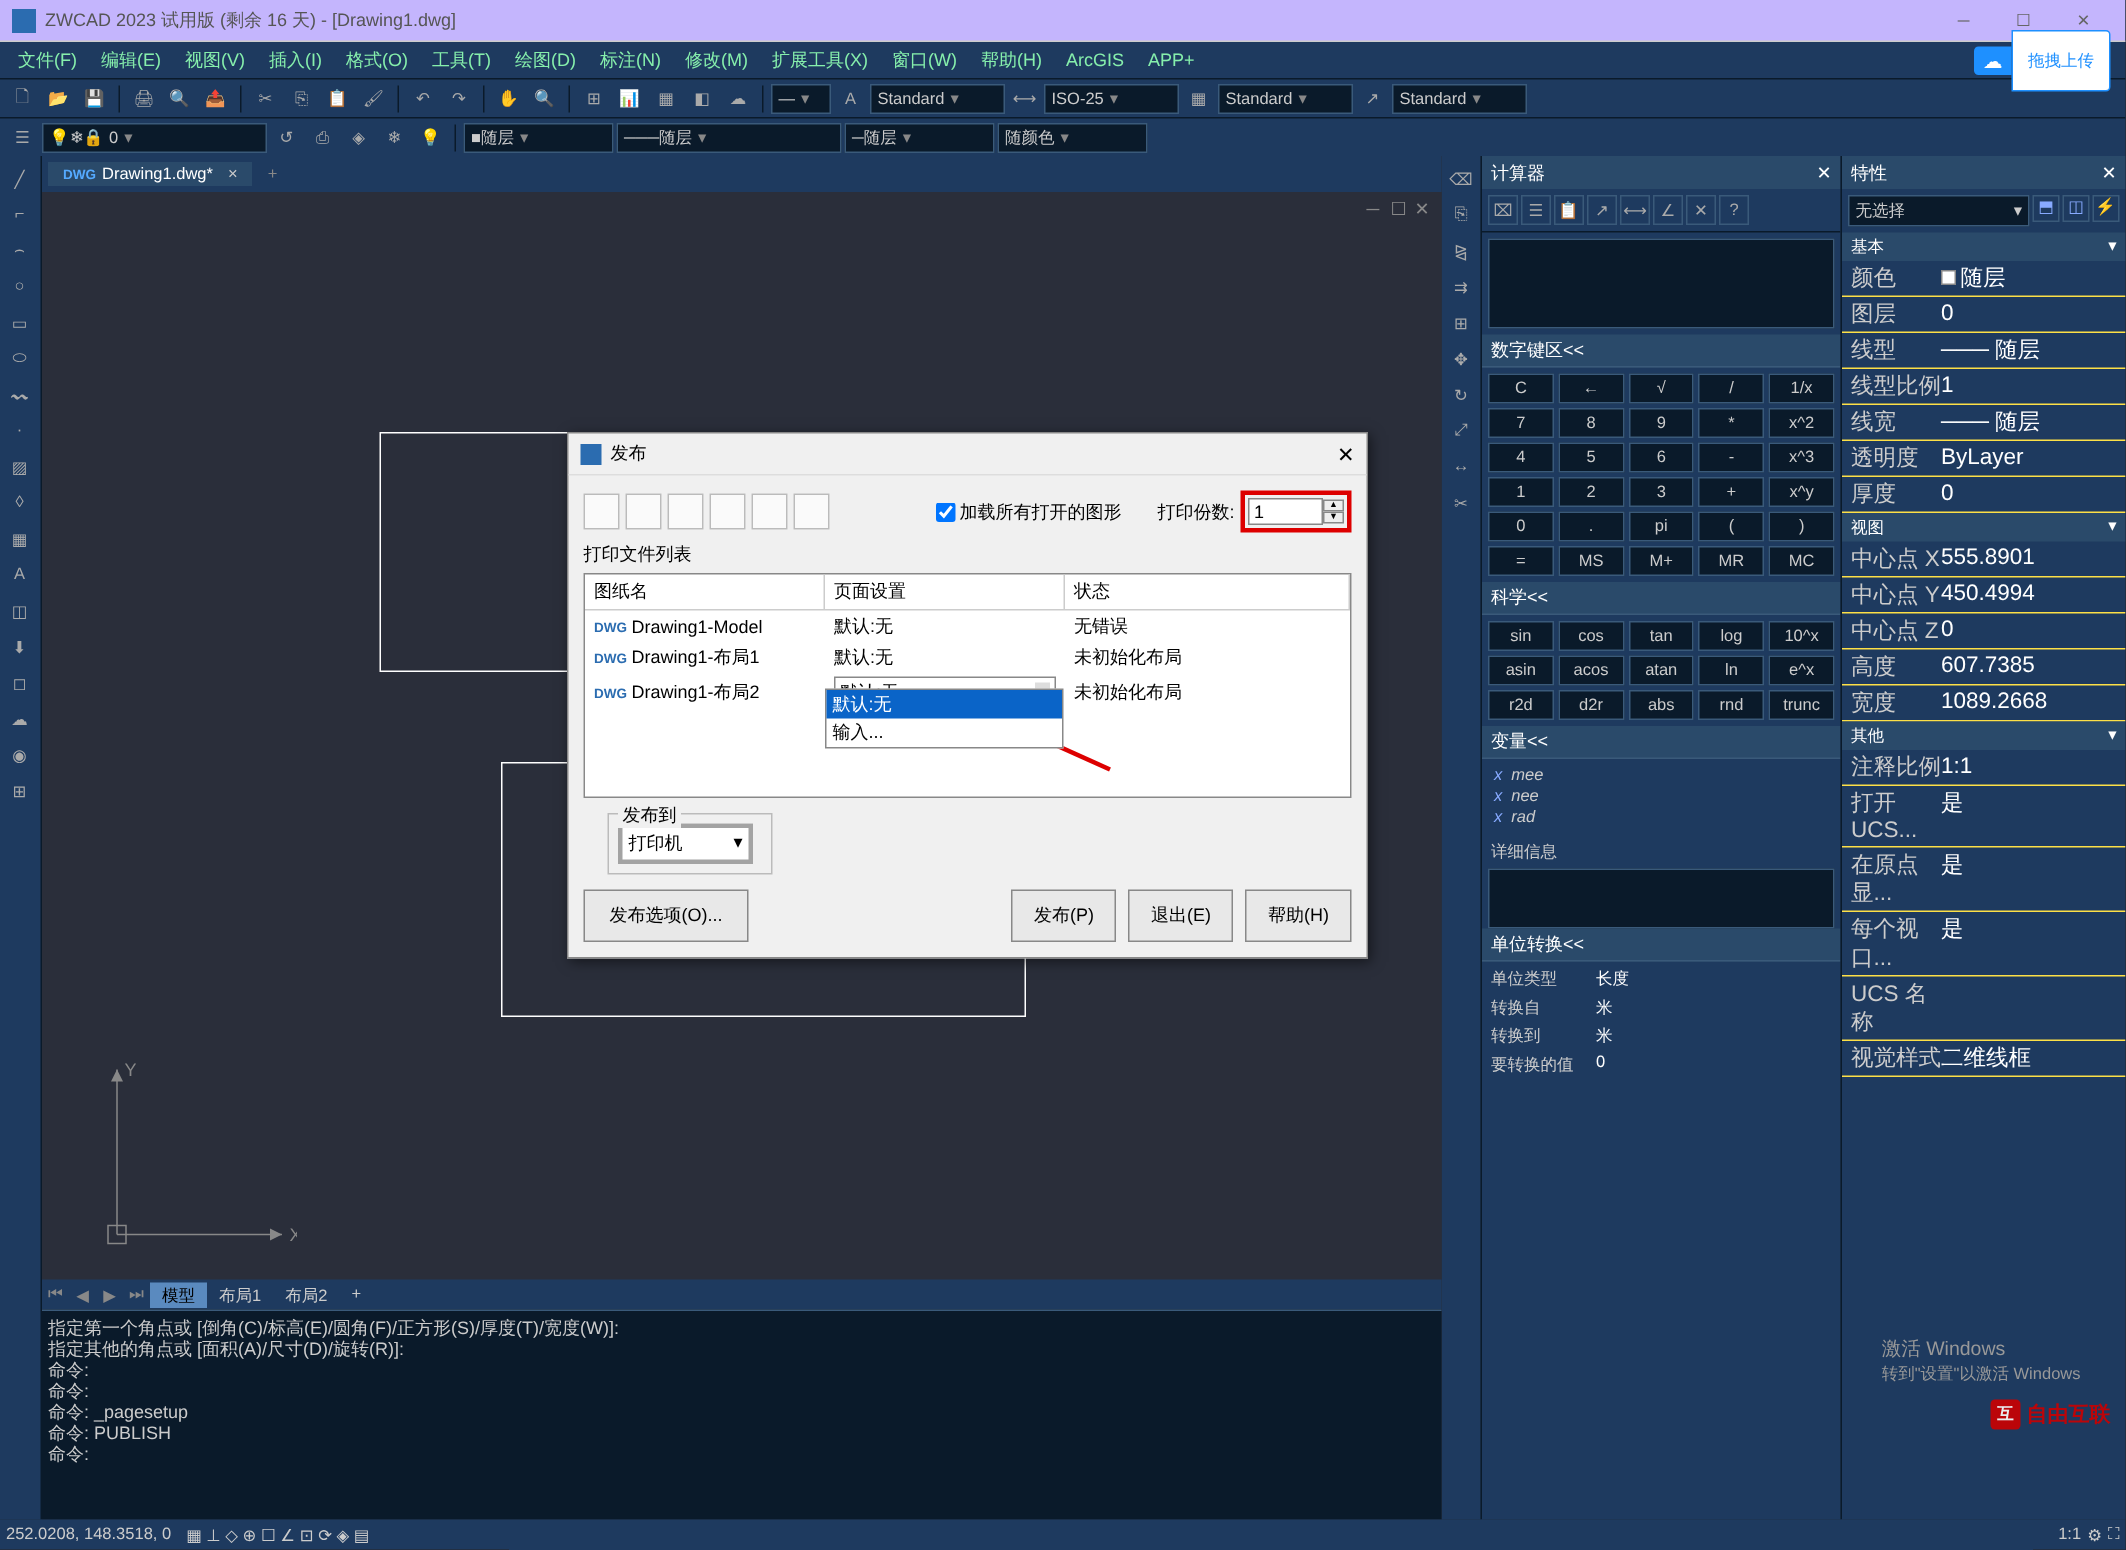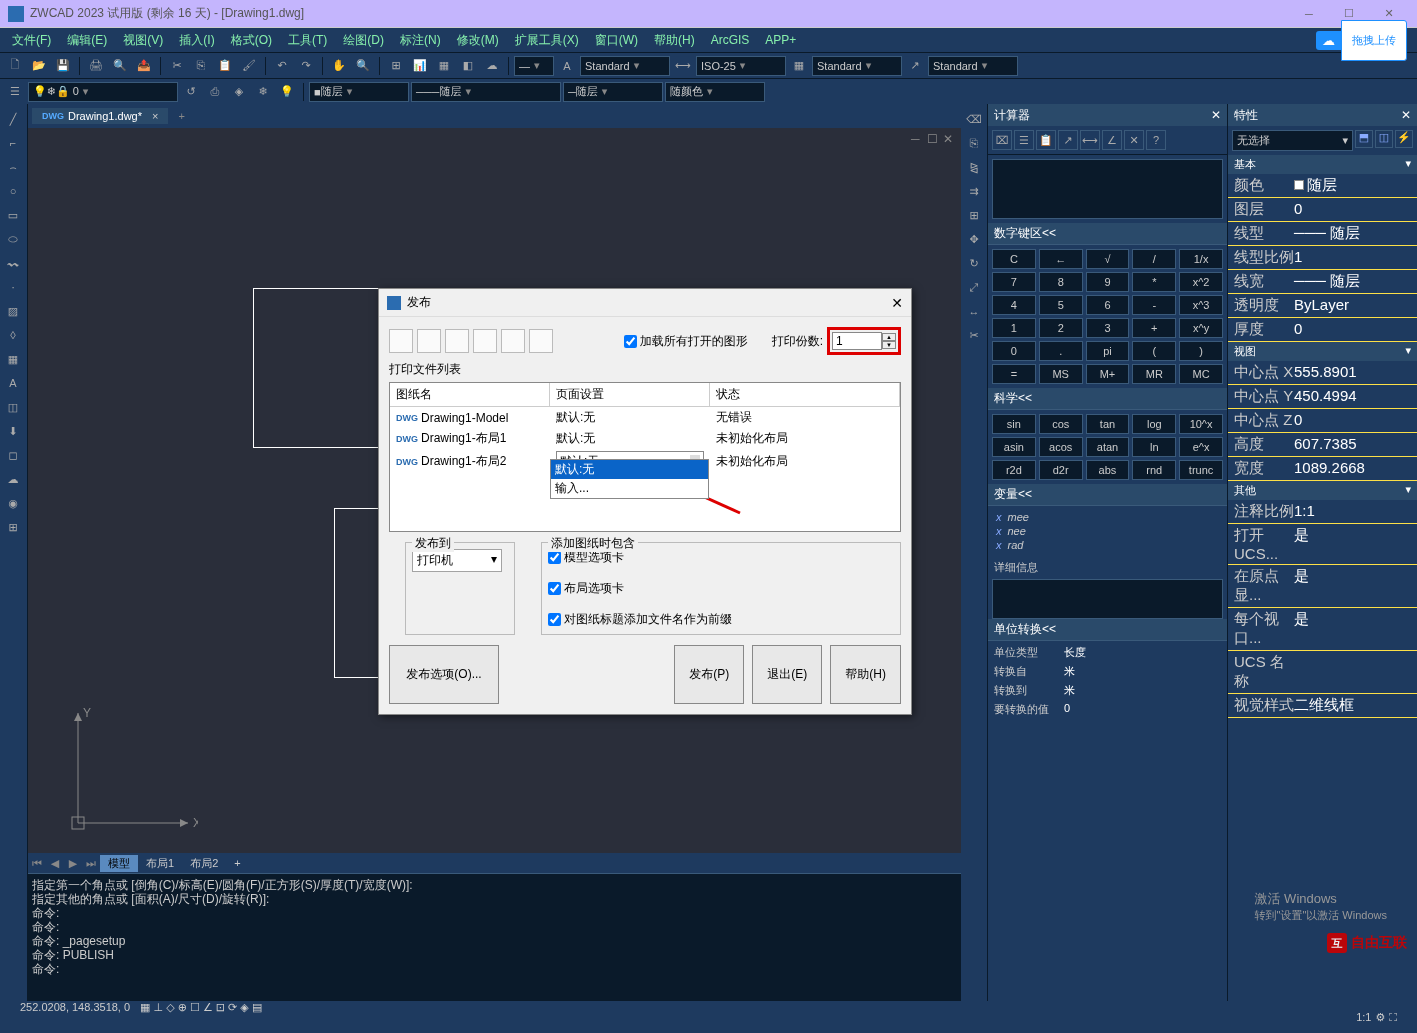--- a/index.html
+++ b/index.html
@@ -78,21 +78,21 @@
 .props-selector .sel-dd .dd-arrow { margin-left: auto; }
 .props-selector .sel-btn { width: 18px; height: 18px; border: 1px solid #3a5a7a; color: #8af; text-align: center; }
 .prop-group { background: #2a4a6a; padding: 2px 6px; color: #fff; font-size: 11px; display: flex; }
 .prop-group .arrow { margin-left: auto; }
 .prop-row { display: flex; padding: 2px 6px; font-size: 15px; border-bottom: 1px solid #fde047; justify-content: flex-end; }
 .prop-row .label { width: 60px; color: #ccc; }
 .prop-row .value { color: #fff; flex: 1; }
 .prop-row .swatch { width: 10px; height: 10px; background: #fff; display: inline-block; margin-right: 3px; border: 1px solid #888; }
 
 
-.statusbar { position: absolute; bottom: 0; left: 0; right: 0; height: 32px; background: #1e3a5f; color: #ccc; display: flex; padding: 0 20px; font-size: 11px; }
+.statusbar { position: absolute; bottom: 0; left: 0; right: 0; height: 20px; background: #1e3a5f; color: #ccc; display: flex; align-items: center; padding: 0 4px; font-size: 11px; }
 .statusbar .coords { margin-right: 10px; }
 .statusbar .right-tools-sb { margin-left: auto; display: flex; gap: 4px; align-items: center; }
 
 
 .dialog { position: absolute; left: 378px; top: 288px; width: 534px; background: #f0f0f0; border: 1px solid #888; box-shadow: 2px 2px 8px rgba(0,0,0,.5); color: #000; z-index: 1000; }
 .dialog .dlg-title { height: 28px; display: flex; align-items: center; padding: 0 8px; border-bottom: 1px solid #ddd; font-size: 12px; }
 .dialog .dlg-title .dlg-icon { width: 14px; height: 14px; background: #2b6cb0; margin-right: 6px; }
 .dialog .dlg-title .dlg-close { margin-left: auto; font-size: 14px; cursor: pointer; }
 .dialog .dlg-body { padding: 10px; font-size: 12px; }
 .dlg-toolbar { display: flex; align-items: center; gap: 4px; margin-bottom: 6px; }
@@ -116,24 +116,24 @@
 .dd-cell { border: 1px solid #888; background: #fff; display: flex; align-items: center; padding: 1px 3px; width: 155px; }
 .dd-cell .arrow { margin-left: auto; background: #ddd; padding: 0 2px; }
 .dd-list { position: absolute; left: 160px; top: 76px; width: 159px; background: #fff; border: 1px solid #888; z-index: 10; }
 .dd-opt { padding: 1px 4px; }
 .dd-opt.sel { background: #0a64c8; color: #fff; }
 .red-arrow { position: absolute; left: 280px; top: 90px; color: #d00; font-size: 40px; transform: rotate(-30deg); pointer-events: none; }
 
 .dlg-groups { display: flex; gap: 10px; margin-top: 10px; }
 .dlg-group { border: 1px solid #bbb; padding: 6px; flex: 1; position: relative; margin-left: 16px; }
 .dlg-group-title { position: absolute; top: -8px; left: 6px; background: #f0f0f0; padding: 0 3px; font-size: 12px; }
-.dlg-select { border: 1px solid #a3a3a3; background: #fff; padding: 2px 4px; width: 90px; display: flex; }
+.dlg-select { border: 3px solid #a3a3a3; background: #fff; padding: 2px 4px; width: 90px; display: flex; }
 .dlg-select .arrow { margin-left: auto; }
 .dlg-btns { display: flex; gap: 8px; margin-top: 10px; }
-.dlg-btn { border: 1px solid #888; background: #e8e8e8; padding: 20px 14px; font-size: 12px; cursor: pointer; }
+.dlg-btn { border: 1px solid #888; background: #e8e8e8; padding: 8px 14px; font-size: 12px; cursor: pointer; }
 
 .watermark { position: absolute; right: 30px; bottom: 110px; color: #999; font-size: 13px; z-index: 500; }
 .watermark .wm-line2 { font-size: 11px; }
 .site-watermark { position: absolute; right: 10px; bottom: 80px; z-index: 501; display: flex; align-items: center; gap: 4px; opacity: .9; }
 .site-watermark .logo { width: 20px; height: 20px; background: #c00; border-radius: 3px; color: #fff; text-align: center; line-height: 20px; font-weight: bold; }
 .site-watermark .text { color: #c00; font-weight: bold; font-size: 14px; }
 
 svg { display: block; }
 </style>
 </head>
@@ -612,35 +612,20 @@
     </div>
 
     <div class="dlg-groups">
       <div class="dlg-group" style="flex:0 0 110px">
         <div class="dlg-group-title">发布到</div>
         <div class="dlg-select">
             <span>打印机</span>
             <span class="arrow">▾</span>
           </div>
       </div>
-      <div class="dlg-group">
-        <div class="dlg-group-title">添加图纸时包含</div>
-        <label class="dlg-checkbox">
-            <input type="checkbox" checked="" style="">
-            <span>模型选项卡</span>
-          </label><br>
-        <label class="dlg-checkbox">
-            <input type="checkbox" checked="" style="">
-            <span>布局选项卡</span>
-          </label><br>
-        <label class="dlg-checkbox">
-            <input type="checkbox" checked="" style="">
-            <span>对图纸标题添加文件名作为前缀</span>
-          </label>
-      </div>
     </div>
 
     <div class="dlg-btns">
       <div class="dlg-btn" style="width:110px;text-align:center">发布选项(O)...</div>
       <div style="flex:1"></div>
       <div class="dlg-btn">发布(P)</div>
       <div class="dlg-btn">退出(E)</div>
       <div class="dlg-btn">帮助(H)</div>
     </div>
   </div>

